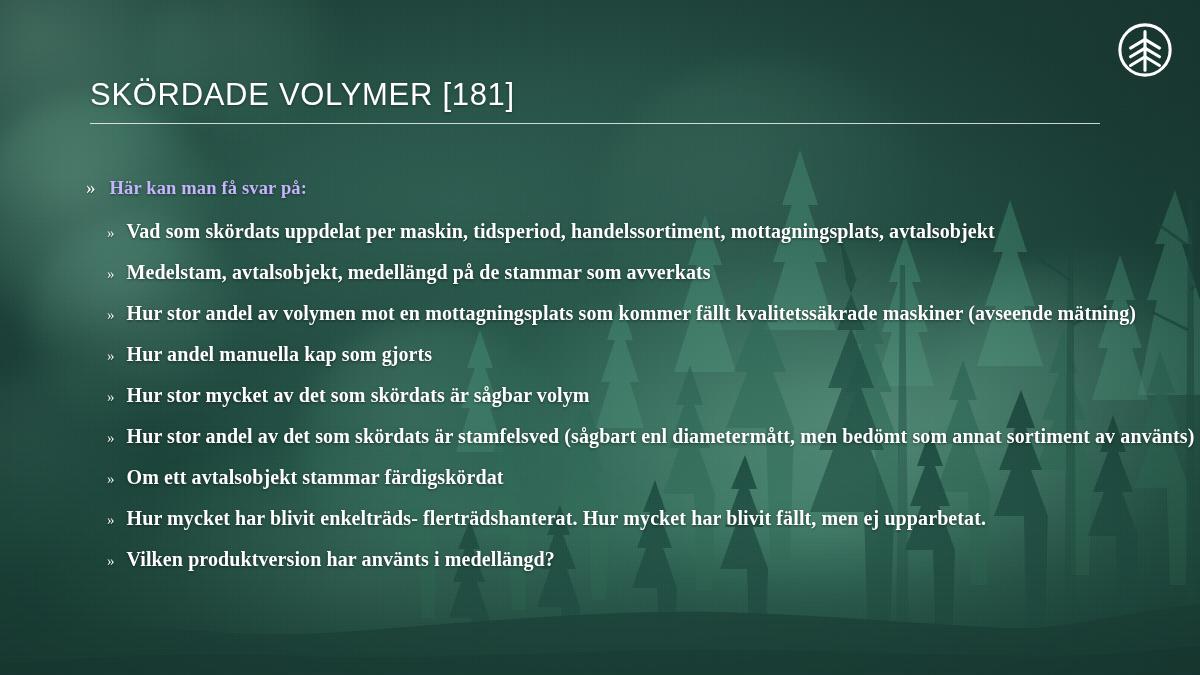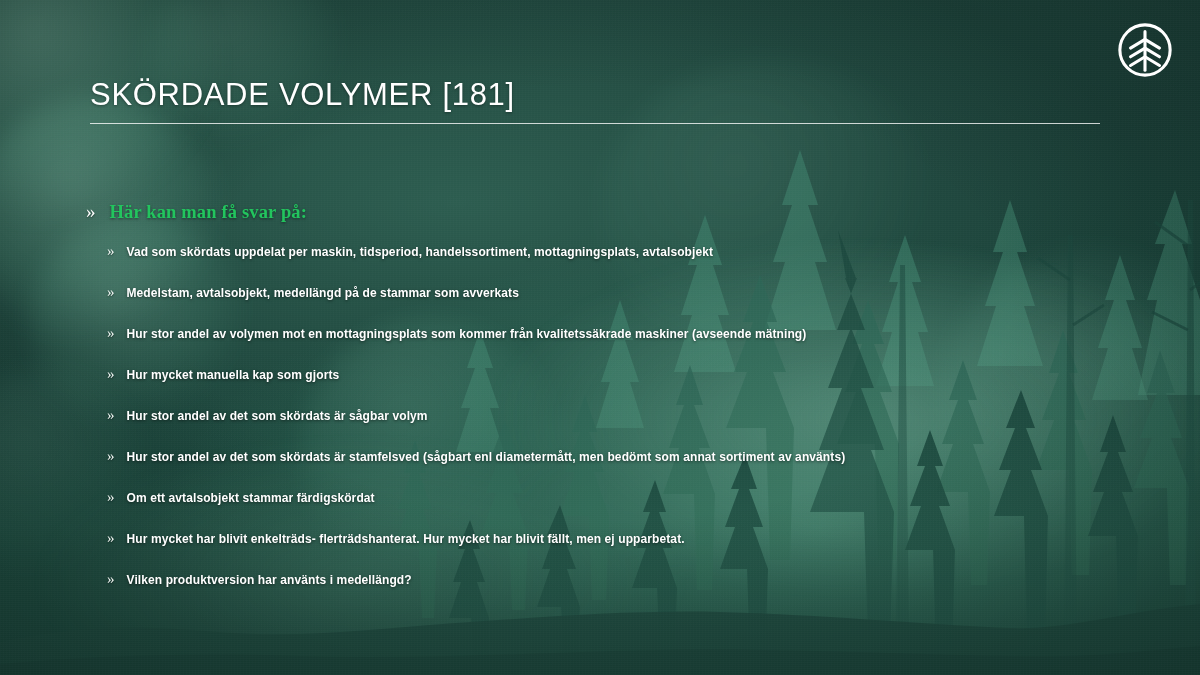--- a/index.html
+++ b/index.html
@@ -140,47 +140,46 @@
     font-family: "Liberation Serif", serif;
     font-size: 19px;
     color: #ffffff;
     line-height: 1;
     text-shadow: 0 1px 2px rgba(0,0,0,0.4);
   }
   .lead-text {
     font-family: "Liberation Serif", serif;
     font-weight: bold;
     font-size: 18.5px;
-    color: #22c55e;
+    color: #c4b5fd;
     letter-spacing: 0.15px;
     text-shadow: 0 1px 3px rgba(0,0,0,0.45);
-    margin-top: 24px;
   }
 
   #sub-list {
     margin-left: 21px;
   }
   .sub-item {
     display: flex;
     align-items: baseline;
     gap: 12px;
     height: 41px;
   }
   .sub-marker {
     font-family: "Liberation Serif", serif;
     font-size: 15px;
     color: #f2f7f4;
     line-height: 1;
     text-shadow: 0 1px 2px rgba(0,0,0,0.4);
     flex: 0 0 auto;
   }
   .sub-text {
-    font-family: Liberation Sans, sans-serif;
+    font-family: Liberation Serif, serif;
     font-weight: bold;
-    font-size: 12px;
+    font-size: 20px;
     color: #ffffff;
     letter-spacing: 0.1px;
     white-space: nowrap;
     text-shadow: 0 1px 3px rgba(0,0,0,0.5);
   }
 </style>
 </head>
 <body>
 
 <div id="slide">
@@ -301,31 +300,31 @@
           <span class="sub-text">Vad som skördats uppdelat per maskin, tidsperiod, handelssortiment, mottagningsplats, avtalsobjekt</span>
         </div>
 
         <div class="sub-item">
           <span class="sub-marker">»</span>
           <span class="sub-text">Medelstam, avtalsobjekt, medellängd på de stammar som avverkats</span>
         </div>
 
         <div class="sub-item">
           <span class="sub-marker">»</span>
-          <span class="sub-text">Hur stor andel av volymen mot en mottagningsplats som kommer från kvalitetssäkrade maskiner (avseende mätning)</span>
-        </div>
-
-        <div class="sub-item">
-          <span class="sub-marker">»</span>
-          <span class="sub-text">Hur mycket manuella kap som gjorts</span>
-        </div>
-
-        <div class="sub-item">
-          <span class="sub-marker">»</span>
-          <span class="sub-text">Hur stor andel av det som skördats är sågbar volym</span>
+          <span class="sub-text">Hur stor andel av volymen mot en mottagningsplats som kommer fällt kvalitetssäkrade maskiner (avseende mätning)</span>
+        </div>
+
+        <div class="sub-item">
+          <span class="sub-marker">»</span>
+          <span class="sub-text">Hur andel manuella kap som gjorts</span>
+        </div>
+
+        <div class="sub-item">
+          <span class="sub-marker">»</span>
+          <span class="sub-text">Hur stor mycket av det som skördats är sågbar volym</span>
         </div>
 
         <div class="sub-item">
           <span class="sub-marker">»</span>
           <span class="sub-text">Hur stor andel av det som skördats är stamfelsved (sågbart enl diametermått, men bedömt som annat sortiment av använts)</span>
         </div>
 
         <div class="sub-item">
           <span class="sub-marker">»</span>
           <span class="sub-text">Om ett avtalsobjekt stammar färdigskördat</span>

